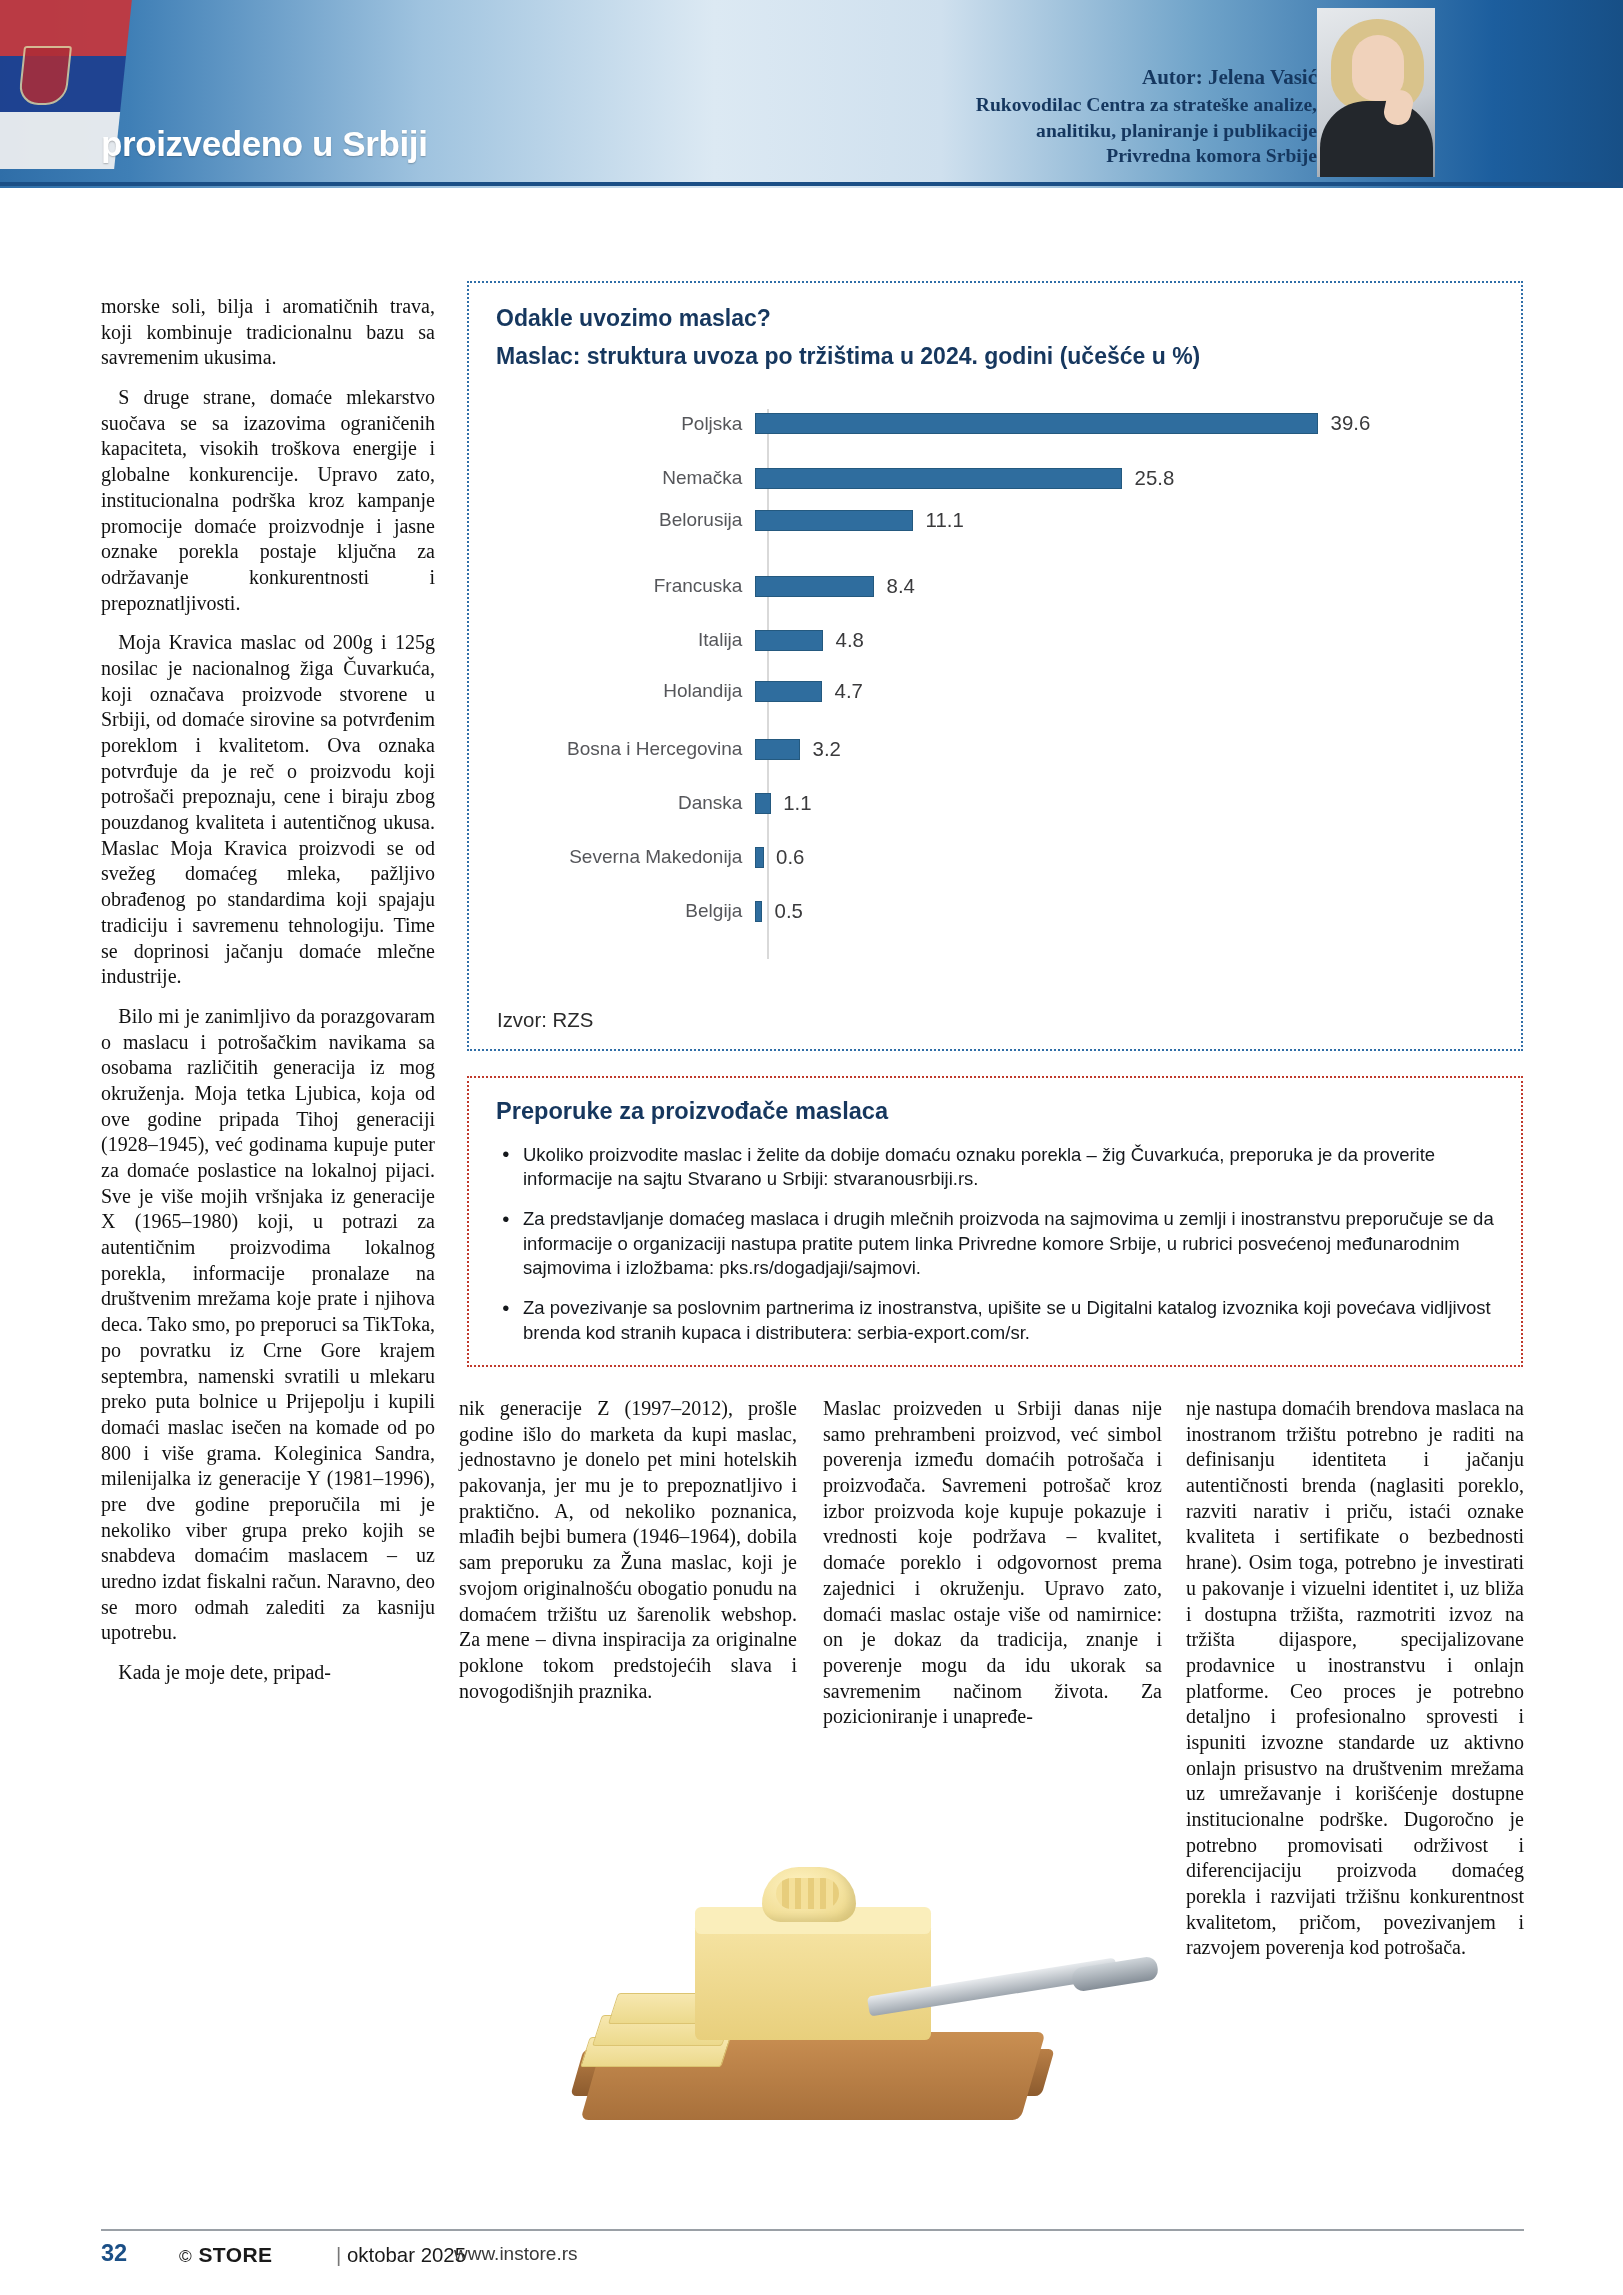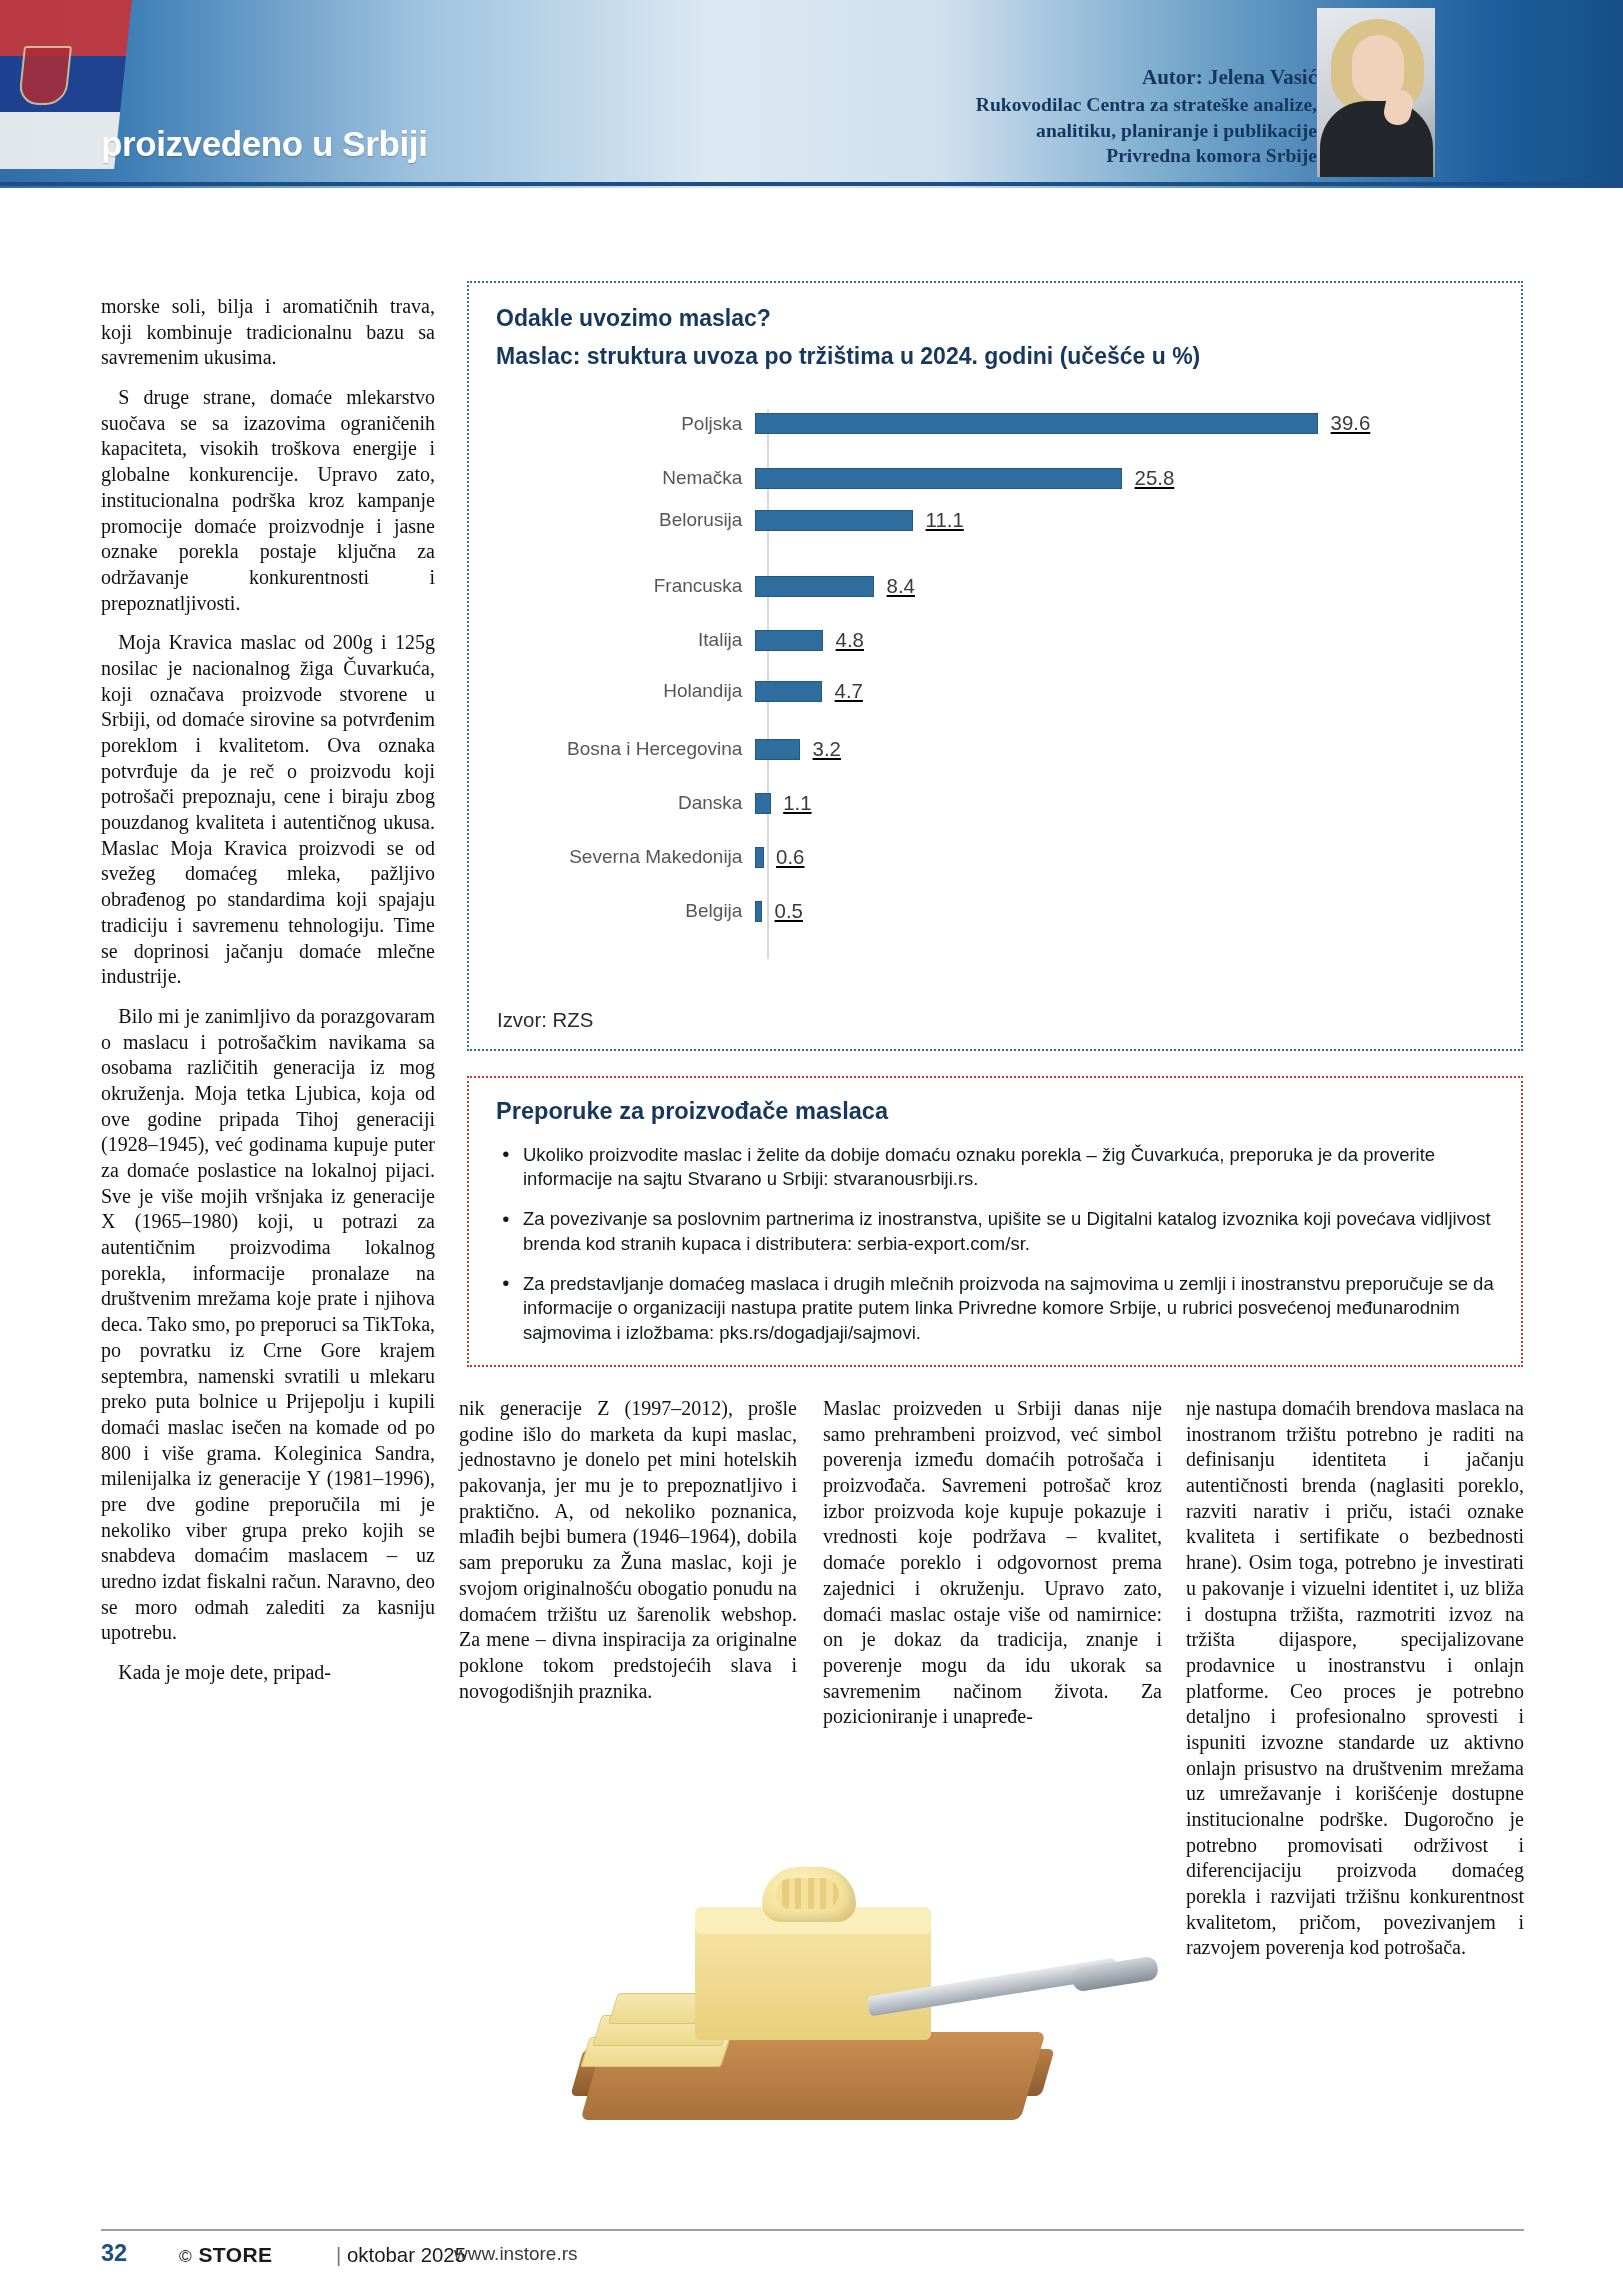--- a/index.html
+++ b/index.html
@@ -119,21 +119,21 @@
   .bar-row {
     position:absolute; left:0; width:1001px; height:36px;
     display:flex; align-items:center;
   }
   .bar-label {
     width:259px; text-align:right; padding-right:12.6px;
     font-family:"Liberation Sans", sans-serif;
     font-size:19px; color:#55565a;
     white-space:nowrap;
   }
-  .bar-wrap { position:relative; flex:1; height:36px; display:flex; align-items:center;text-decoration:underline; }
+  .bar-wrap { position:relative; flex:1; height:36px; display:flex; align-items:center; }
   .bar {
     height:21px; background:#2f6d9e; border:0.8px solid #24597f;
   }
   .bar-val {
     margin-left:12.6px;
     font-family:"Liberation Sans", sans-serif;
     font-size:20.4px; color:#3a3a3c;
   }
   .chart-source {
     position:absolute; left:28px; bottom:17.3px;
@@ -353,22 +353,22 @@
       </div>
     </div>
 
   <div class="chart-source">Izvor: RZS</div>
 </div>
 
 <div class="rec-panel">
   <div class="rec-title">Preporuke za proizvođače maslaca</div>
   <ul class="rec-list" id="rec-list">
       <li>Ukoliko proizvodite maslac i želite da dobije domaću oznaku porekla – žig Čuvarkuća, preporuka je da proverite informacije na sajtu Stvarano u Srbiji: stvaranousrbiji.rs.</li>
+      <li>Za predstavljanje domaćeg maslaca i drugih mlečnih proizvoda na sajmovima u zemlji i inostranstvu preporučuje se da informacije o organizaciji nastupa pratite putem linka Privredne komore Srbije, u rubrici posvećenoj međunarodnim sajmovima i izložbama: pks.rs/dogadjaji/sajmovi.</li>
       <li>Za povezivanje sa poslovnim partnerima iz inostranstva, upišite se u Digitalni katalog izvoznika koji povećava vidljivost brenda kod stranih kupaca i distributera: serbia-export.com/sr.</li>
-      <li>Za predstavljanje domaćeg maslaca i drugih mlečnih proizvoda na sajmovima u zemlji i inostranstvu preporučuje se da informacije o organizaciji nastupa pratite putem linka Privredne komore Srbije, u rubrici posvećenoj međunarodnim sajmovima i izložbama: pks.rs/dogadjaji/sajmovi.</li>
     </ul>
 </div>
 
 <div class="col" id="col-b2">
   <p class="first">nik generacije Z (1997–2012), prošle godine išlo do marketa da kupi maslac, jednostavno je donelo pet mini hotelskih pakovanja, jer mu je to prepoznatljivo i praktično. A, od nekoliko poznanica, mlađih bejbi bumera (1946–1964), dobila sam preporuku za Žuna maslac, koji je svojom originalnošću obogatio ponudu na domaćem tržištu uz šarenolik webshop. Za mene – divna inspiracija za originalne poklone tokom predstojećih slava i novogodišnjih praznika.</p>
 </div>
 <div class="col" id="col-b3">
   <p class="first">Maslac proizveden u Srbiji danas nije samo prehrambeni proizvod, već simbol poverenja između domaćih potrošača i proizvođača. Savremeni potrošač kroz izbor proizvoda koje kupuje pokazuje i vrednosti koje podržava – kvalitet, domaće poreklo i odgovornost prema zajednici i okruženju. Upravo zato, domaći maslac ostaje više od namirnice: on je dokaz da tradicija, znanje i poverenje mogu da idu ukorak sa savremenim načinom života. Za pozicioniranje i unapređe-</p>
 </div>
 <div class="col" id="col-b4">

